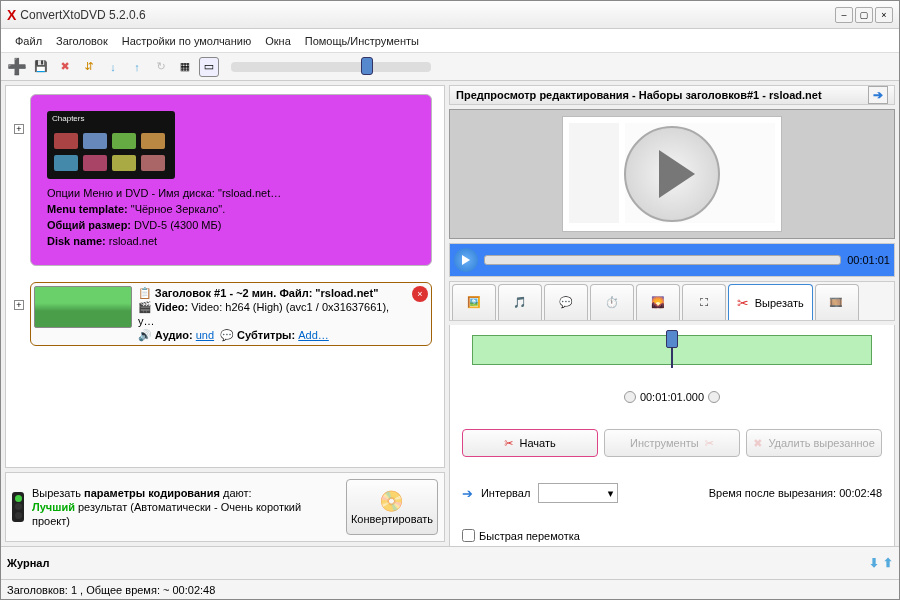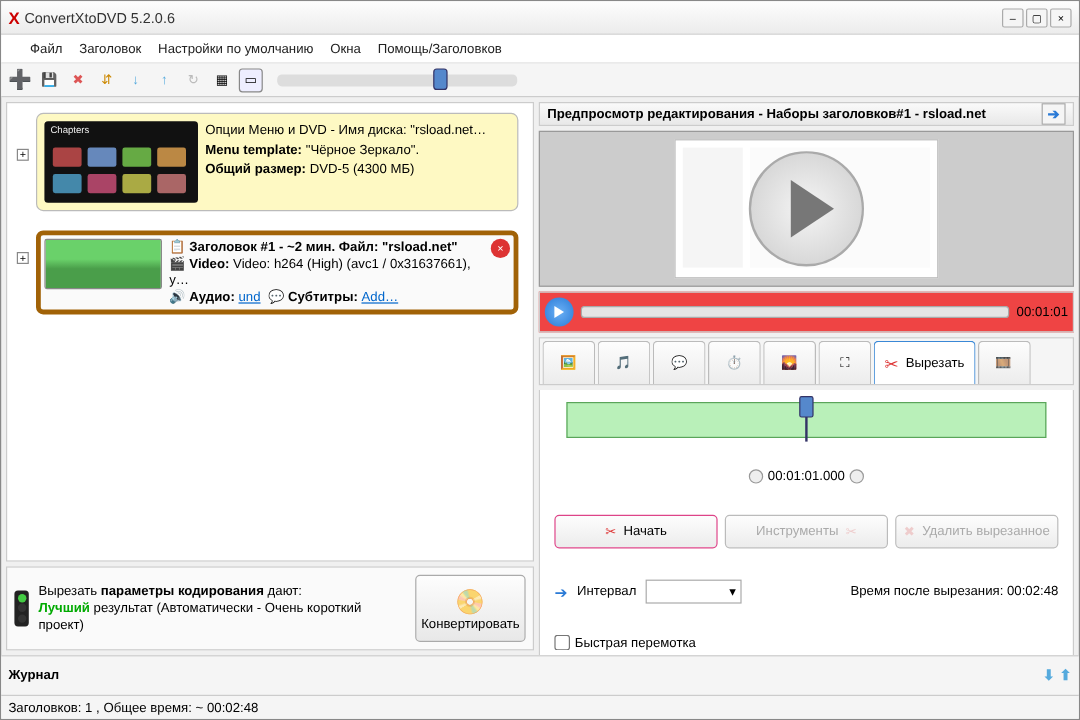--- a/index.html
+++ b/index.html
@@ -2,55 +2,55 @@
 <html><head>
 <meta charset="utf-8">
 <style>
 * { box-sizing: border-box; margin: 0; padding: 0; font-family: "Segoe UI", Tahoma, sans-serif; font-size: 11px; }
 body { background: #e8e8e8; }
 .window { width: 900px; height: 600px; background: #f0f0f0; border: 1px solid #888; display: flex; flex-direction: column; }
 .titlebar { background: linear-gradient(to bottom, #fdfdfd, #ececec); height: 28px; display: flex; align-items: center; padding: 0 6px; border-bottom: 1px solid #ccc; }
 .titlebar .logo { color: #c00; font-weight: bold; font-size: 14px; margin-right: 4px; }
 .titlebar .title { font-size: 12px; color: #333; flex: 1; }
 .titlebar .winbtn { width: 18px; height: 16px; border: 1px solid #aaa; margin-left: 2px; background: #f5f5f5; border-radius: 2px; display: flex; align-items: center; justify-content: center; font-size: 9px; cursor: pointer; }
-.menubar { background: #fff; height: 24px; display: flex; align-items: center; padding: 0 24px; border-bottom: 1px solid #ddd; gap: 14px; }
+.menubar { background: #fff; height: 24px; display: flex; align-items: center; padding: 0 14px; border-bottom: 1px solid #ddd; gap: 14px; }
 .menubar span { color: #222; cursor: pointer; }
 .toolbar { height: 28px; background: #f5f5f5; display: flex; align-items: center; padding: 0 6px; border-bottom: 1px solid #ccc; gap: 4px; }
 .tbtn { width: 20px; height: 20px; display: flex; align-items: center; justify-content: center; cursor: pointer; border-radius: 3px; }
 .slider-area { flex: 0 0 200px; height: 10px; background: #ddd; margin: 0 8px; position: relative; border-radius: 4px; }
 .slider-thumb { width: 12px; height: 18px; background: #5588cc; border: 1px solid #336; border-radius: 3px; position: absolute; top: -5px; left: 130px; }
 .content { flex: 1; display: flex; gap: 4px; padding: 4px; overflow: hidden; }
 .left-pane { width: 440px; display: flex; flex-direction: column; gap: 4px; }
 .right-pane { flex: 1; display: flex; flex-direction: column; gap: 4px; }
 .previewbar { background: linear-gradient(to bottom, #fafafa, #e8e8e8); height: 24px; display: flex; align-items: center; padding: 0 6px; border: 1px solid #ccc; font-weight: bold; font-size: 11px; }
 .previewbar .arrow { margin-left: auto; width: 20px; height: 18px; border: 1px solid #aaa; background: #f5f5f5; display: flex; align-items: center; justify-content: center; color: #2a7ad6; font-size: 12px; }
 .tree-area { flex: 1; background: #fff; border: 1px solid #ccc; overflow: auto; padding: 4px; }
-.dvd-item { display: flex; gap: 6px; border: 1px solid #bbb; border-radius: 6px; padding: 6px; margin: 4px 8px 8px 20px; background: #fef9c3; }
+.dvd-item { display: flex; gap: 6px; border: 1px solid #bbb; border-radius: 6px; padding: 16px; margin: 4px 8px 8px 20px; background: #d946ef; flex-direction: column; }
 .dvd-thumb { width: 128px; height: 68px; background: #111; border-radius: 3px; position: relative; }
 .dvd-thumb .chapters { color: #eee; font-size: 8px; position: absolute; top: 3px; left: 5px; }
 .chip { position: absolute; width: 24px; height: 16px; background: #555; border-radius: 2px; }
 .dvd-info { font-size: 11px; line-height: 16px; }
 .dvd-info b { font-weight: bold; }
-.title-item { display: flex; gap: 6px; border: 4px solid #a16207; border-radius: 6px; padding: 3px; margin: 16px 8px 0 20px; background: #fafafa; align-items: flex-start; }
+.title-item { display: flex; gap: 6px; border: 1px solid #a16207; border-radius: 6px; padding: 3px; margin: 16px 8px 0 20px; background: #fafafa; align-items: flex-start; }
 .title-thumb { width: 98px; height: 42px; background: linear-gradient(to bottom, #6ad16a 40%, #4a9e4a 60%); border-radius: 2px; position: relative; border: 1px solid #888; }
 .title-info { flex: 1; font-size: 11px; line-height: 14px; overflow: hidden; }
 .close-red { width: 16px; height: 16px; background: #d33; border-radius: 8px; display: flex; align-items: center; justify-content: center; color: #fff; font-size: 9px; cursor: pointer; }
 .expand { width: 10px; height: 10px; border: 1px solid #888; display: inline-flex; align-items: center; justify-content: center; font-size: 9px; margin-right: 2px; background: #fff; cursor: pointer; position: absolute; }
 .tree-row { position: relative; }
 .link { color: #0066cc; text-decoration: underline; cursor: pointer; }
 .encode-box { background: #fafafa; border: 1px solid #ccc; padding: 6px; display: flex; align-items: center; gap: 8px; }
 .enc-text { flex: 1; font-size: 11px; line-height: 14px; }
 .traffic { width: 12px; height: 30px; background: #222; border-radius: 3px; display: flex; flex-direction: column; align-items: center; justify-content: space-around; padding: 2px 0; }
 .light { width: 7px; height: 7px; border-radius: 50%; }
 .convert-btn { width: 92px; height: 56px; border: 1px solid #aaa; border-radius: 4px; background: linear-gradient(to bottom, #fdfdfd, #e8e8e8); display: flex; flex-direction: column; align-items: center; justify-content: center; cursor: pointer; font-size: 11px; }
 .preview-video { flex: 0 0 130px; background: #ccc; border: 1px solid #999; position: relative; display: flex; align-items: center; justify-content: center; }
 .vid-inner { width: 220px; height: 116px; background: #fff; border: 1px solid #bbb; position: relative; }
 .play-circle { width: 96px; height: 96px; border-radius: 50%; background: radial-gradient(circle, #f5f5f5, #ccc); position: absolute; top: 50%; left: 50%; transform: translate(-50%,-50%); display: flex; align-items: center; justify-content: center; border: 2px solid #aaa; }
 .play-tri { width: 0; height: 0; border-left: 36px solid #777; border-top: 24px solid transparent; border-bottom: 24px solid transparent; margin-left: 10px; }
-.playback-row { display: flex; align-items: center; gap: 6px; padding: 4px; border: 1px solid #ccc; background: #ef4444; }
+.playback-row { display: flex; align-items: center; gap: 6px; padding: 4px; border: 1px solid #ccc; background: #3b82f6; }
 .play-btn { width: 24px; height: 24px; border-radius: 50%; background: radial-gradient(circle, #6ab0f5, #2a7ad6); display: flex; align-items: center; justify-content: center; cursor: pointer; }
 .play-btn .tri { width: 0; height: 0; border-left: 8px solid #fff; border-top: 5px solid transparent; border-bottom: 5px solid transparent; }
 .progress { flex: 1; height: 10px; background: #e5e5e5; border: 1px solid #aaa; border-radius: 3px; position: relative; }
 .progress .bar { height: 100%; width: 0%; background: #6ab0f5; }
 .tabstrip { display: flex; gap: 2px; border: 1px solid #ccc; background: #f5f5f5; padding: 2px 2px 0 2px; }
 .tab { width: 44px; height: 36px; border: 1px solid #bbb; border-bottom: none; background: linear-gradient(to bottom,#fdfdfd,#ececec); display: flex; align-items: center; justify-content: center; cursor: pointer; border-top-left-radius: 4px; border-top-right-radius: 4px; }
 .tab.active { background: #fff; border-color: #3a88d6; }
 .tab.wide { width: auto; padding: 0 8px; gap: 6px; }
 .cut-area { background: #fff; border: 1px solid #ccc; border-top: none; padding: 10px 12px 8px 12px; display: flex; flex-direction: column; gap: 26px; }
 .timeline { height: 30px; background: #b9f0b9; border: 1px solid #5aa55a; position: relative; margin: 0 10px; }
@@ -82,21 +82,21 @@
     <div class="winbtn">–</div>
     <div class="winbtn">▢</div>
     <div class="winbtn">×</div>
   </div>
 
   <div class="menubar">
     <span>Файл</span>
     <span>Заголовок</span>
     <span>Настройки по умолчанию</span>
     <span>Окна</span>
-    <span>Помощь/Заголовков</span>
+    <span>Помощь/Инструменты</span>
   </div>
 
   <div class="toolbar">
     <div class="tbtn" style="color:#0a0;font-size:16px">➕</div>
     <div class="tbtn">💾</div>
     <div class="tbtn" style="color:#d55">✖</div>
     <div class="tbtn" style="color:#c80">⇵</div>
     <div class="tbtn" style="color:#5ad">↓</div>
     <div class="tbtn" style="color:#5ad">↑</div>
     <div class="tbtn" style="color:#bbb">↻</div>
@@ -121,20 +121,21 @@
               <div class="chip" style="top:22px;left:94px;background:#b84"></div>
               <div class="chip" style="top:44px;left:7px;background:#48a"></div>
               <div class="chip" style="top:44px;left:36px;background:#a46"></div>
               <div class="chip" style="top:44px;left:65px;background:#aa4"></div>
               <div class="chip" style="top:44px;left:94px;background:#a66"></div>
             </div>
             <div class="dvd-info">
               <div>Опции Меню и DVD - Имя диска: "rsload.net…</div>
               <div><b>Menu template:</b> <span>"Чёрное Зеркало".</span></div>
               <div><b>Общий размер:</b> <span>DVD-5 (4300 МБ)</span></div>
+              <div><b>Disk name:</b> <span>rsload.net</span></div>
             </div>
           </div>
         </div>
         <div class="tree-row">
           <div class="expand" style="top:18px;left:4px">+</div>
           <div class="title-item">
             <div class="title-thumb"></div>
             <div class="title-info">
               <div><span style="color:#c80">📋</span> <b>Заголовок #1 - ~2 мин. Файл: "rsload.net"</b></div>
               <div><span style="color:#39b">🎬</span> <b>Video:</b> <span>Video: h264 (High) (avc1 / 0x31637661), y…</span></div>

